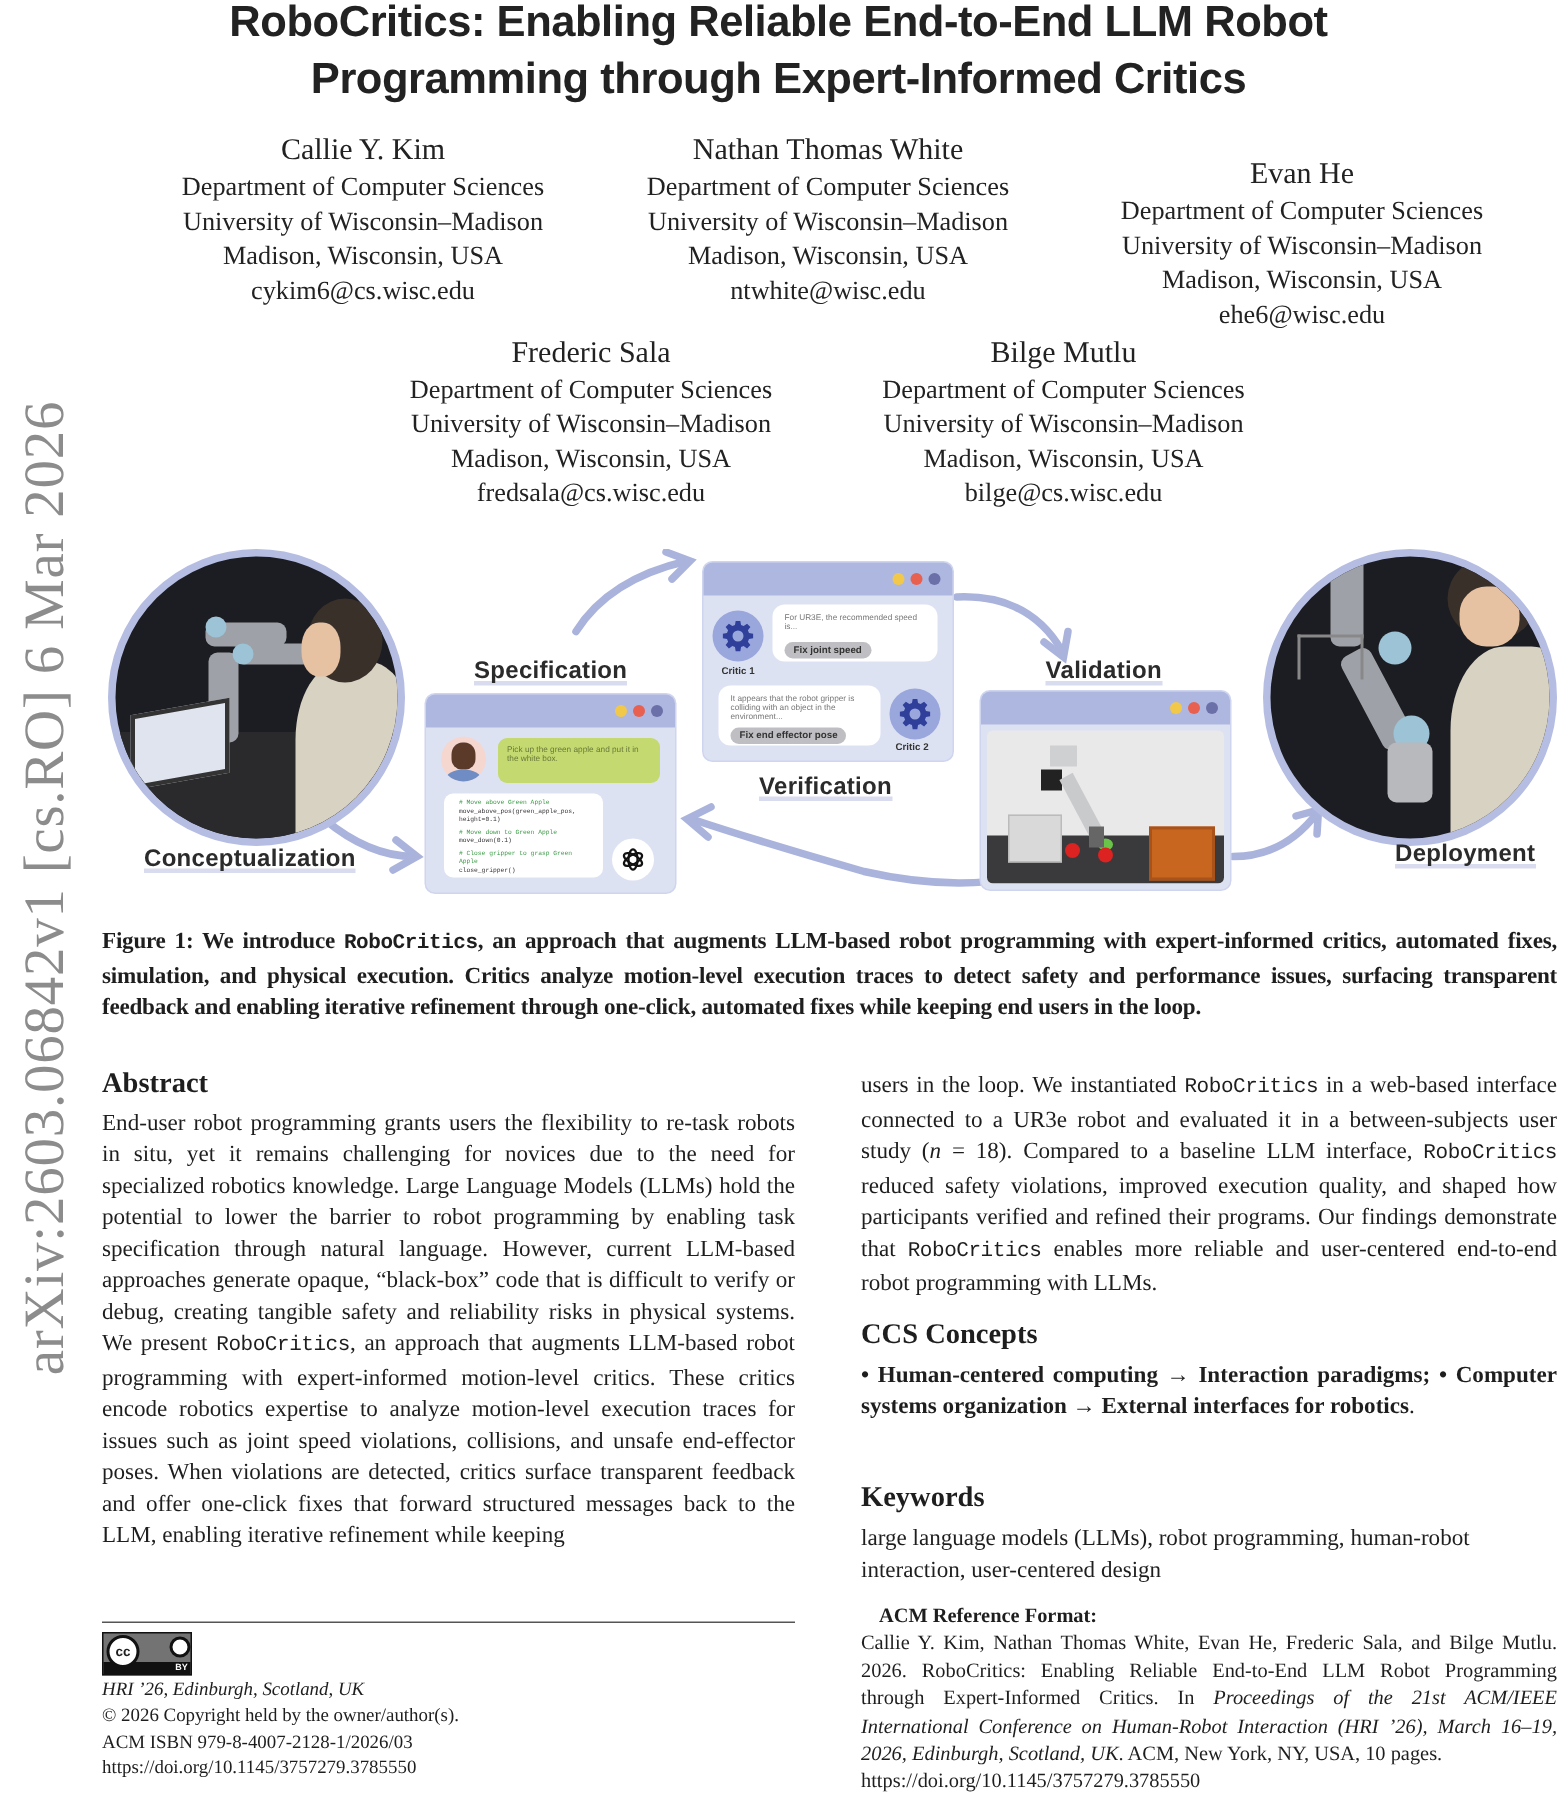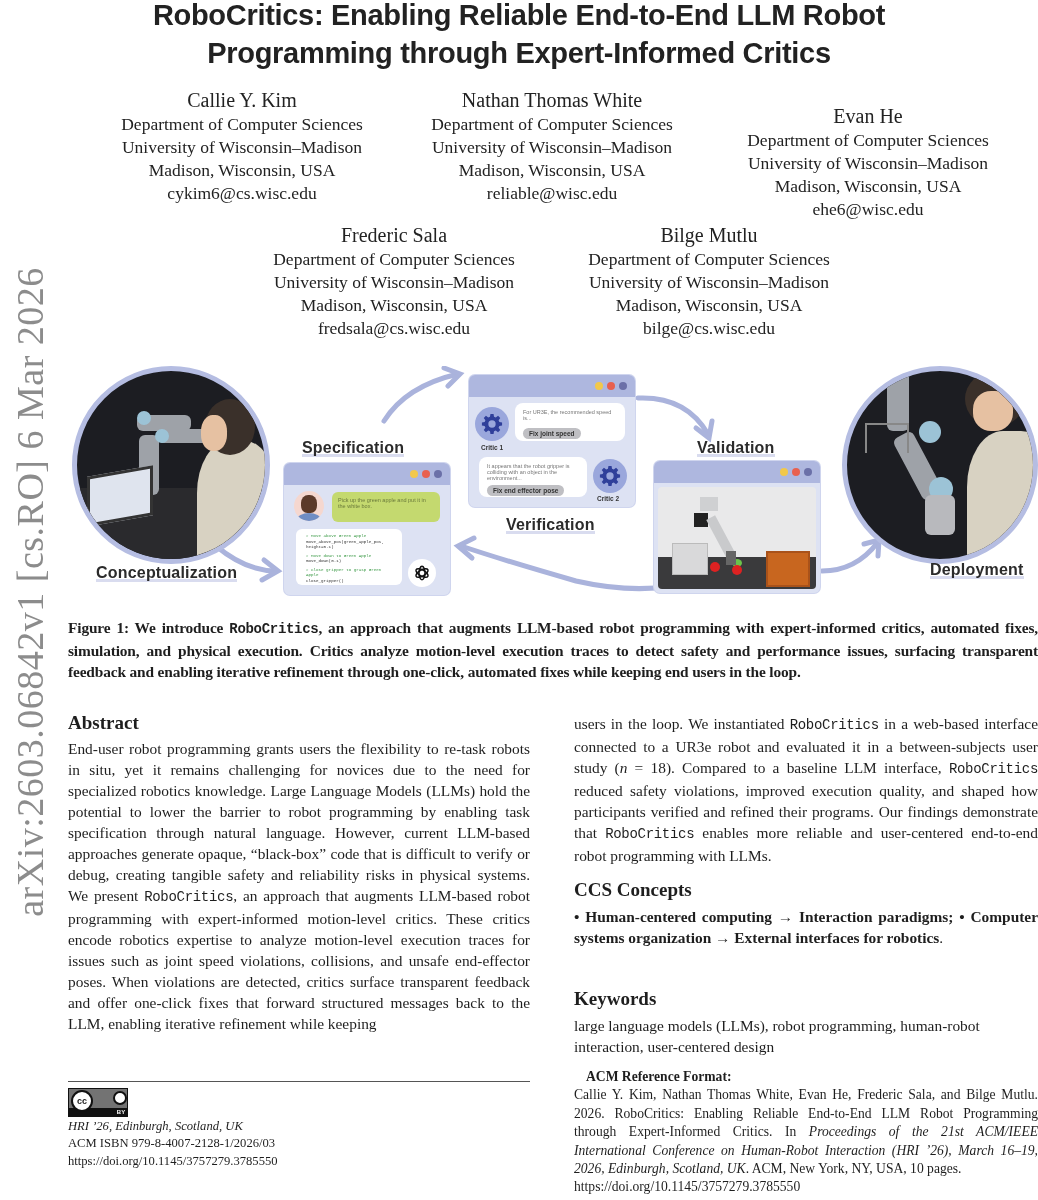--- a/index.html
+++ b/index.html
@@ -67,21 +67,21 @@
   <span>Department of Computer Sciences</span>
   <span>University of Wisconsin–Madison</span>
   <span>Madison, Wisconsin, USA</span>
   <span>cykim6@cs.wisc.edu</span>
 </div>
 <div class="author" style="left:402px;top:87px;width:300px;">
   <span class="nm">Nathan Thomas White</span>
   <span>Department of Computer Sciences</span>
   <span>University of Wisconsin–Madison</span>
   <span>Madison, Wisconsin, USA</span>
-  <span>reliable@wisc.edu</span>
+  <span>ntwhite@wisc.edu</span>
 </div>
 <div class="author" style="left:718px;top:87px;width:300px;margin-top:16px;">
   <span class="nm">Evan He</span>
   <span>Department of Computer Sciences</span>
   <span>University of Wisconsin–Madison</span>
   <span>Madison, Wisconsin, USA</span>
   <span>ehe6@wisc.edu</span>
 </div>
 <div class="author" style="left:244px;top:222px;width:300px;">
   <span class="nm">Frederic Sala</span>
@@ -122,21 +122,21 @@
     <div class="robot-link" style="left:80px;top:58px;width:60px;height:14px;"></div>
     <div class="robot-cap" style="left:60px;top:40px;width:14px;height:14px;"></div>
     <div class="robot-cap" style="left:78px;top:58px;width:14px;height:14px;"></div>
     <div class="laptop" style="left:10px;top:100px;width:60px;height:44px;transform:skewY(-10deg);"></div>
     <div class="person" style="left:120px;top:70px;width:80px;height:130px;"></div>
     <div class="head" style="left:128px;top:28px;width:50px;height:56px;"></div>
     <div class="face" style="left:124px;top:44px;width:26px;height:36px;"></div>
   </div>
   <div class="stage-label" style="left:30px;top:198px;">Conceptualization</div>
 
-  <div class="stage-label" style="left:236px;top:73px;">Specification</div>
+  <div class="stage-label" style="left:250px;top:73px;">Specification</div>
   <div class="win" style="left:218px;top:97px;width:166px;height:132px;">
     <div class="bar">
         <div class="dots">
           <i style="background:#f2c84b"></i>
           <i style="background:#e8604f"></i>
           <i style="background:#6b70a8"></i>
         </div>
       </div>
     <div style="position:absolute;left:10px;top:28px;width:30px;height:30px;border-radius:50%;background:#f5d7cf;overflow:hidden;">
       <div style="position:absolute;left:7px;top:4px;width:16px;height:18px;border-radius:45% 45% 40% 40%;background:#5c3a2a;"></div>
@@ -250,20 +250,21 @@
 
 <div class="rule"></div>
 <div class="cc">
   <div style="position:absolute;left:0;right:0;bottom:0;height:8px;background:#111;"></div>
   <div style="position:absolute;left:2px;top:1px;width:22px;height:22px;border-radius:50%;background:#fff;border:2px solid #111;box-sizing:border-box;font-family:'Liberation Sans',sans-serif;font-weight:bold;font-size:9px;line-height:18px;text-align:center;">cc</div>
   <div style="position:absolute;left:44px;top:2px;width:14px;height:14px;border-radius:50%;background:#fff;border:2px solid #111;box-sizing:border-box;"></div>
   <div style="position:absolute;left:44px;bottom:0;width:16px;font-family:'Liberation Sans',sans-serif;font-size:6px;color:#fff;font-weight:bold;line-height:8px;text-align:center;">BY</div>
 </div>
 <div class="fine" style="left:68px;top:1118px;width:470px;">
   <div style="font-style:italic;">HRI ’26, Edinburgh, Scotland, UK</div>
+  <div>© 2026 Copyright held by the owner/author(s).</div>
   <div>ACM ISBN 979-8-4007-2128-1/2026/03</div>
   <div>https://doi.org/10.1145/3757279.3785550</div>
 </div>
 
 <div class="ref">
   <span class="rh">ACM Reference Format:</span>
   <span>Callie Y. Kim, Nathan Thomas White, Evan He, Frederic Sala, and Bilge Mutlu. 2026. RoboCritics: Enabling Reliable End-to-End LLM Robot Programming through Expert-Informed Critics. In </span><i class="it">Proceedings of the 21st ACM/IEEE International Conference on Human-Robot Interaction (HRI ’26), March 16–19, 2026, Edinburgh, Scotland, UK</i><span>. ACM, New York, NY, USA, 10 pages.</span>
   <span style="display:block;">https://doi.org/10.1145/3757279.3785550</span>
 </div>
 

